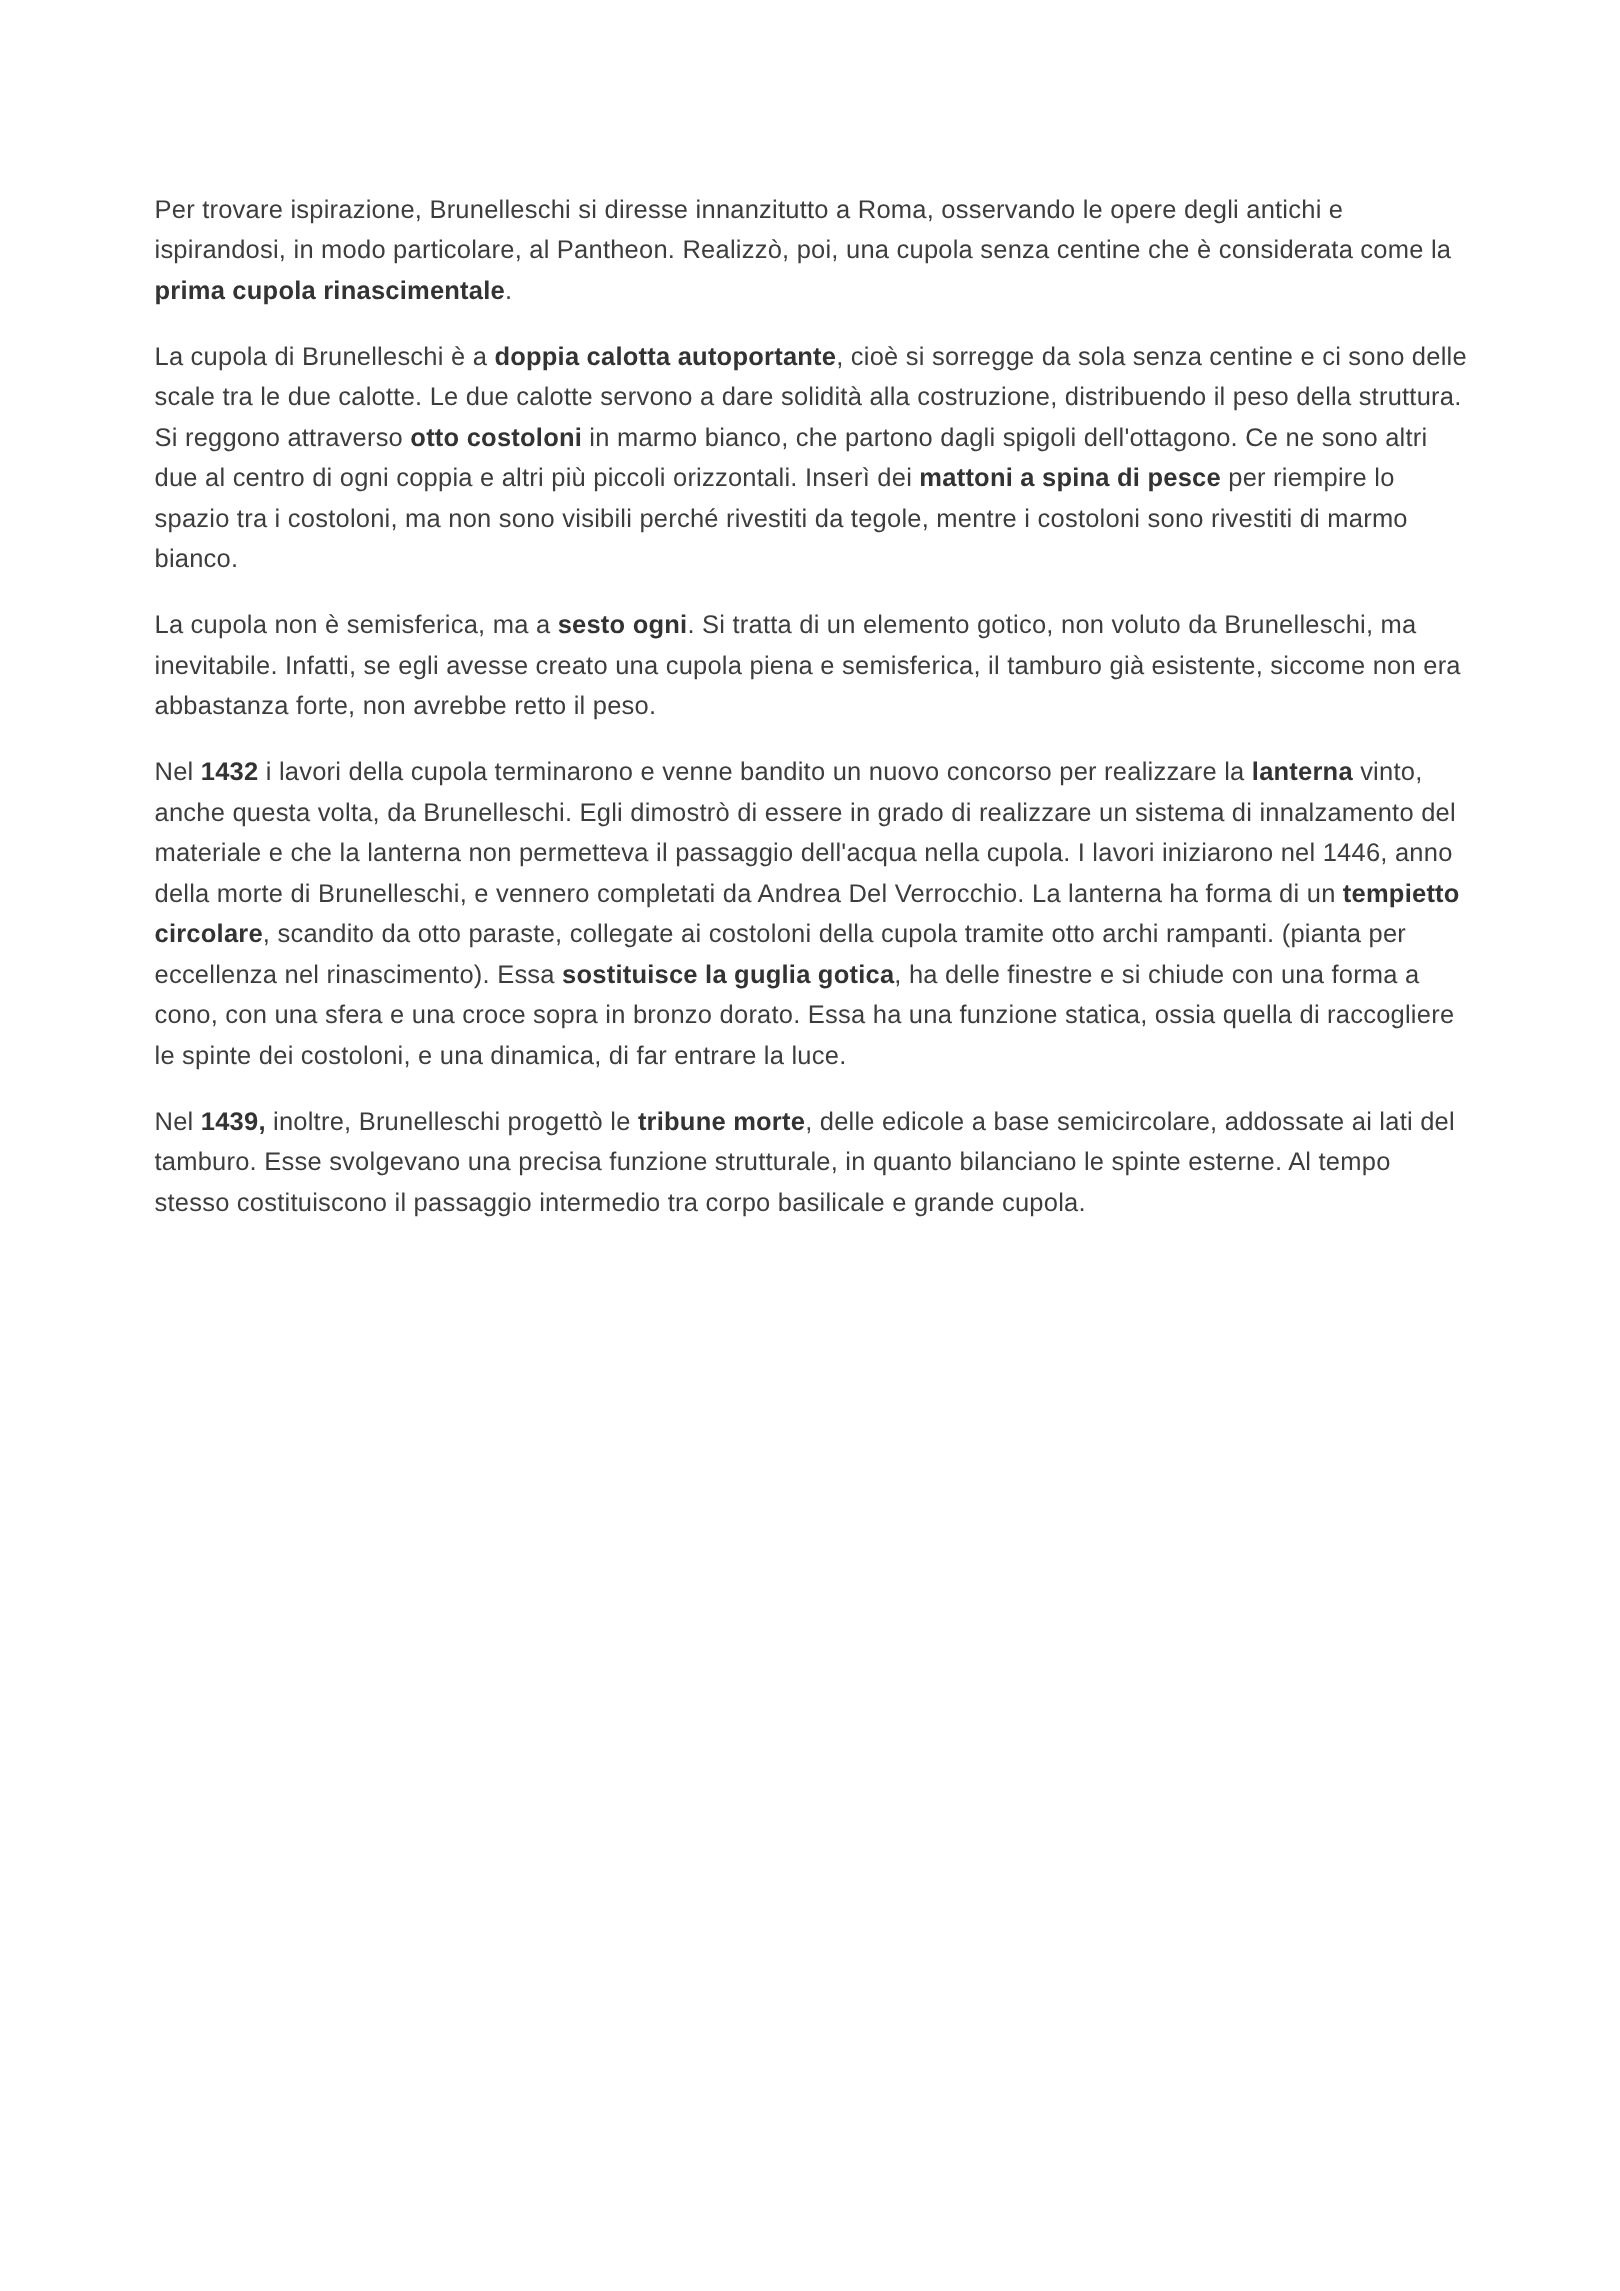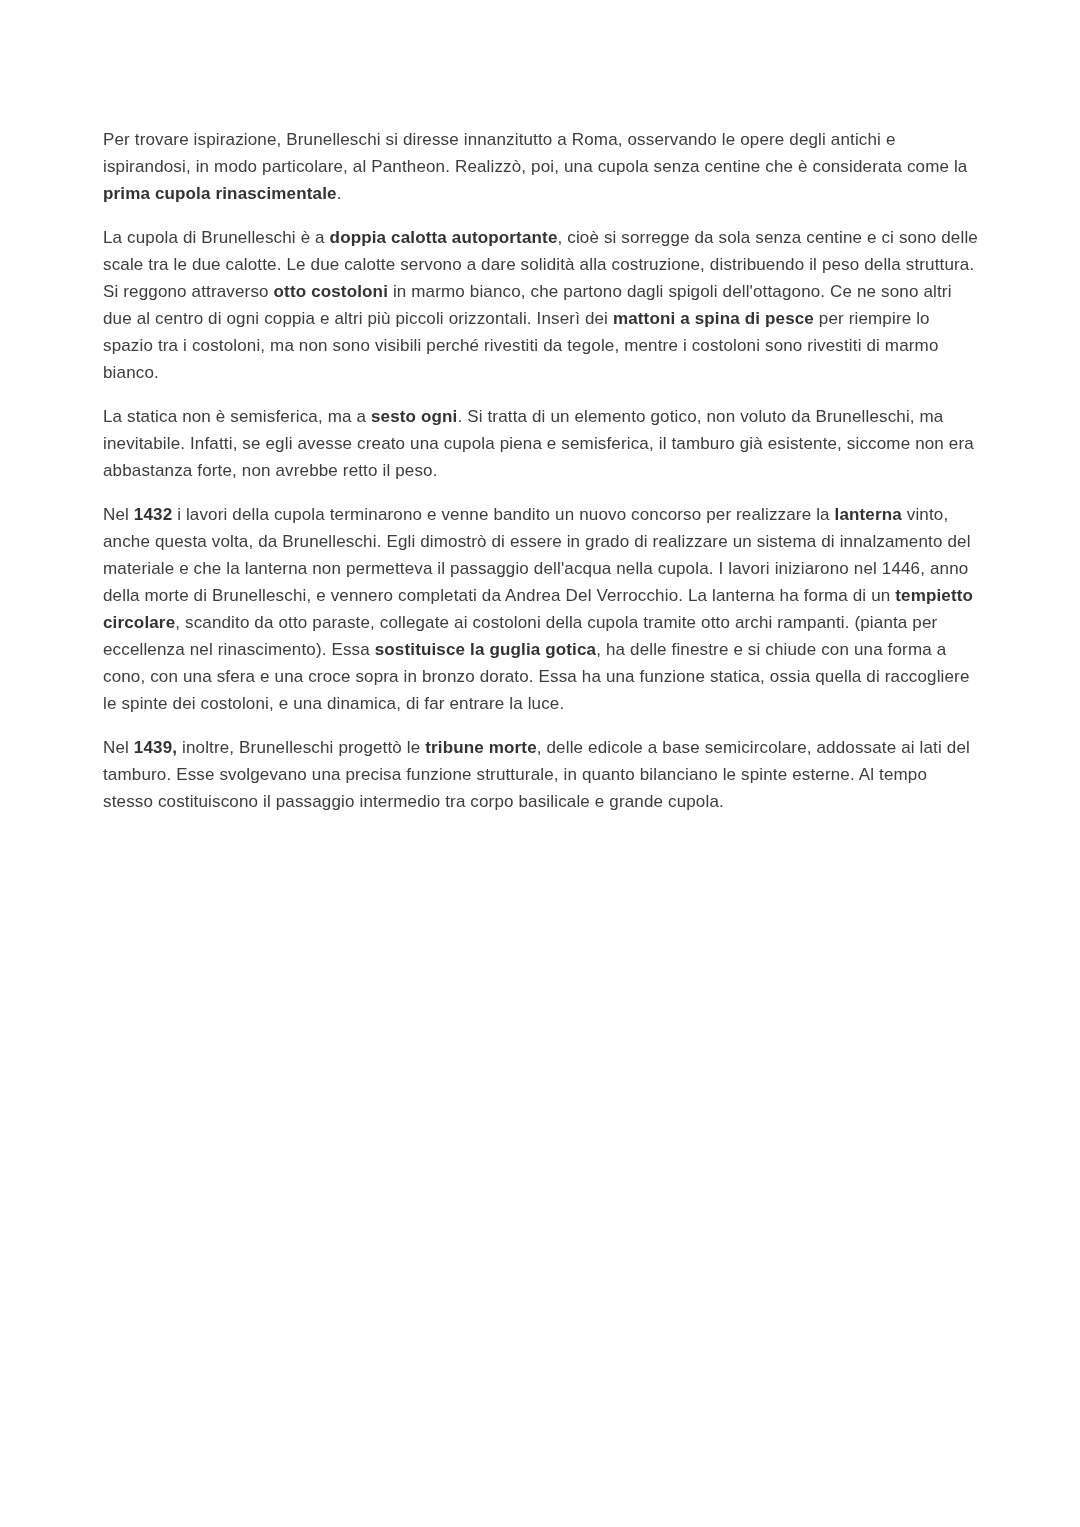--- a/index.html
+++ b/index.html
@@ -34,17 +34,17 @@
     color: #333333;
   }
 </style>
 </head>
 <body>
 
 <div class="page">
   <div class="content">
       <p class="para"><span>Per trovare ispirazione, Brunelleschi si diresse innanzitutto a Roma, osservando le opere degli antichi e ispirandosi, in modo particolare, al Pantheon. Realizzò, poi, una cupola senza centine che è considerata come la </span><span class="b">prima cupola rinascimentale</span><span>.</span></p>
       <p class="para"><span>La cupola di Brunelleschi è a </span><span class="b">doppia calotta autoportante</span><span>, cioè si sorregge da sola senza centine e ci sono delle scale tra le due calotte. Le due calotte servono a dare solidità alla costruzione, distribuendo il peso della struttura. Si reggono attraverso </span><span class="b">otto costoloni</span><span> in marmo bianco, che partono dagli spigoli dell'ottagono. Ce ne sono altri due al centro di ogni coppia e altri più piccoli orizzontali. Inserì dei </span><span class="b">mattoni a spina di pesce</span><span> per riempire lo spazio tra i costoloni, ma non sono visibili perché rivestiti da tegole, mentre i costoloni sono rivestiti di marmo bianco.</span></p>
-      <p class="para"><span>La statica non è semisferica, ma a </span><span class="b">sesto ogni</span><span>. Si tratta di un elemento gotico, non voluto da Brunelleschi, ma inevitabile. Infatti, se egli avesse creato una cupola piena e semisferica, il tamburo già esistente, siccome non era abbastanza forte, non avrebbe retto il peso.</span></p>
+      <p class="para"><span>La cupola non è semisferica, ma a </span><span class="b">sesto ogni</span><span>. Si tratta di un elemento gotico, non voluto da Brunelleschi, ma inevitabile. Infatti, se egli avesse creato una cupola piena e semisferica, il tamburo già esistente, siccome non era abbastanza forte, non avrebbe retto il peso.</span></p>
       <p class="para"><span>Nel </span><span class="b">1432</span><span> i lavori della cupola terminarono e venne bandito un nuovo concorso per realizzare la </span><span class="b">lanterna</span><span> vinto, anche questa volta, da Brunelleschi. Egli dimostrò di essere in grado di realizzare un sistema di innalzamento del materiale e che la lanterna non permetteva il passaggio dell'acqua nella cupola. I lavori iniziarono nel 1446, anno della morte di Brunelleschi, e vennero completati da Andrea Del Verrocchio. La lanterna ha forma di un </span><span class="b">tempietto circolare</span><span>, scandito da otto paraste, collegate ai costoloni della cupola tramite otto archi rampanti. (pianta per eccellenza nel rinascimento). Essa </span><span class="b">sostituisce la guglia gotica</span><span>, ha delle finestre e si chiude con una forma a cono, con una sfera e una croce sopra in bronzo dorato. Essa ha una funzione statica, ossia quella di raccogliere le spinte dei costoloni, e una dinamica, di far entrare la luce.</span></p>
       <p class="para"><span>Nel </span><span class="b">1439,</span><span> inoltre, Brunelleschi progettò le </span><span class="b">tribune morte</span><span>, delle edicole a base semicircolare, addossate ai lati del tamburo. Esse svolgevano una precisa funzione strutturale, in quanto bilanciano le spinte esterne. Al tempo stesso costituiscono il passaggio intermedio tra corpo basilicale e grande cupola.</span></p>
     </div>
 </div>
 
 </body></html>

